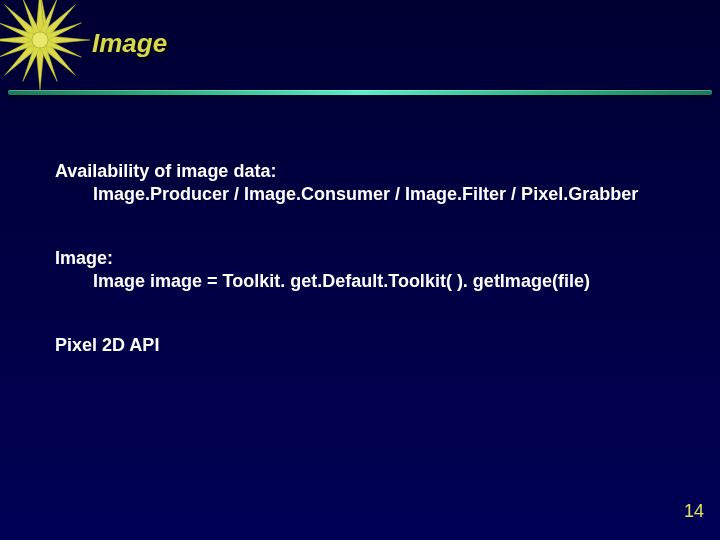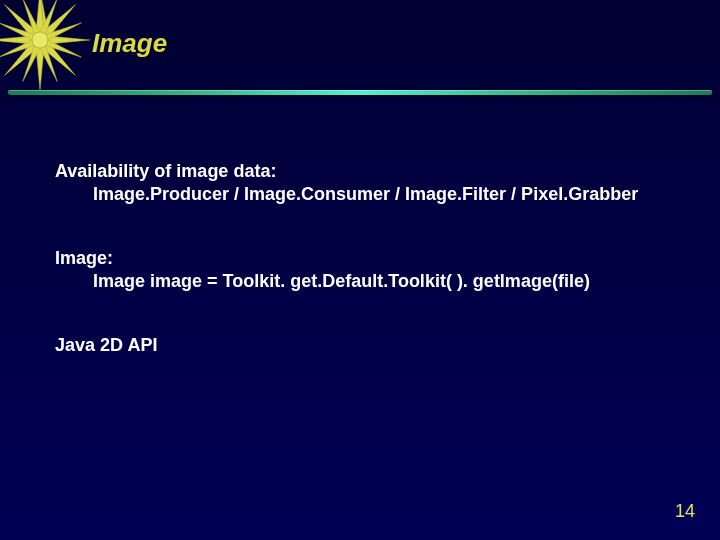--- a/index.html
+++ b/index.html
@@ -48,21 +48,21 @@
     color: #ffffff;
     font-size: 18px;
     font-weight: bold;
     line-height: 1.3;
   }
   .block { margin-bottom: 40px; }
   .indent { padding-left: 38px; }
   .page-number {
     position: absolute;
     bottom: 18px;
-    right: 25px;
+    right: 16px;
     color: #e0e060;
     font-size: 18px;
   }
 </style>
 </head>
 <body>
 
 <div class="header">
   <svg class="starburst" viewBox="0 0 100 100">
     <g fill="#d8d84a" stroke="#b8b82a" stroke-width="0.5">
@@ -94,17 +94,17 @@
 <div class="content">
   <div class="block">
     <div>Availability of image data:</div>
     <div class="indent">Image.Producer / Image.Consumer / Image.Filter / Pixel.Grabber</div>
   </div>
   <div class="block">
     <div>Image:</div>
     <div class="indent">Image image = Toolkit. get.Default.Toolkit( ). getImage(file)</div>
   </div>
   <div class="block">
-    <div>Java 2D API</div>
+    <div>Pixel 2D API</div>
   </div>
 </div>
 
 <div class="page-number">14</div>
 
 </body></html>

